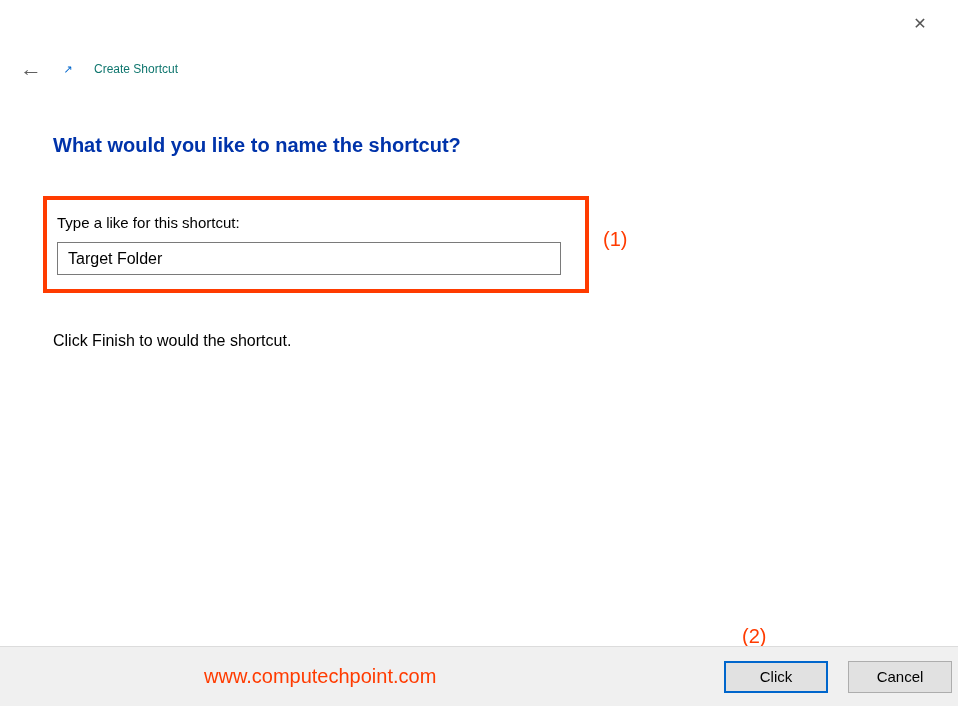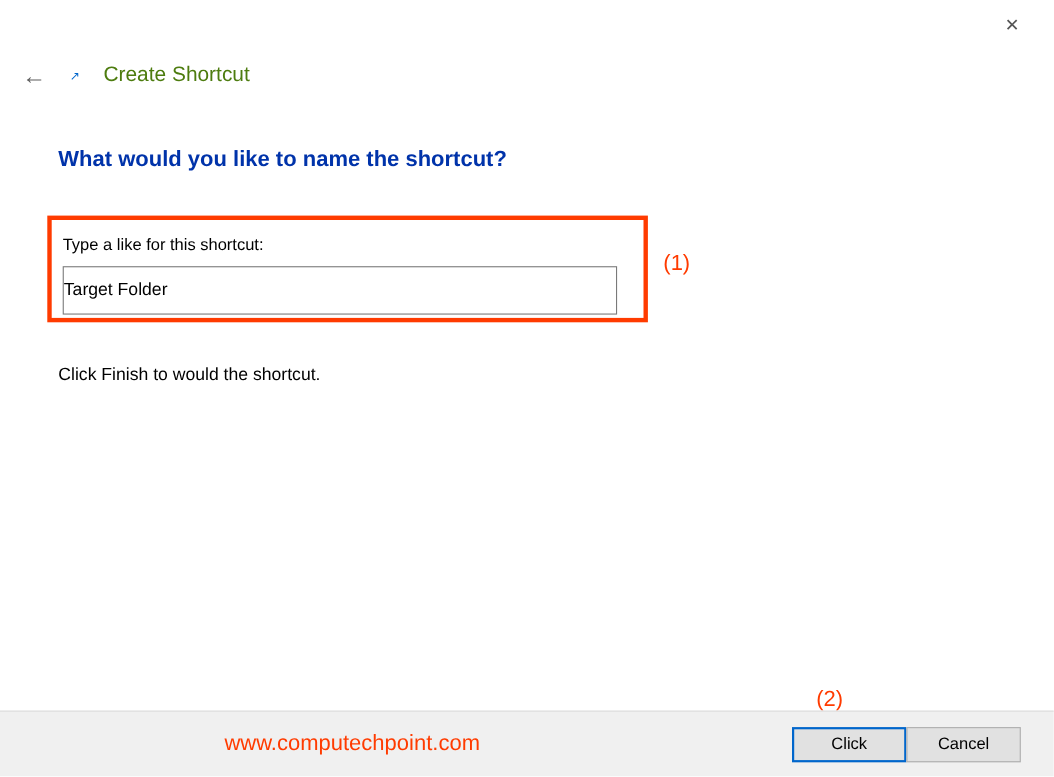--- a/index.html
+++ b/index.html
@@ -35,22 +35,22 @@
     .shortcut-icon {
       width: 16px;
       height: 16px;
       display: flex;
       align-items: center;
       justify-content: center;
       font-size: 11px;
       color: #0066cc;
     }
     .dialog-title {
-      font-size: 19px;
-      color: #4d7c0f;
+      font-size: 12px;
+      color: #0f766e;
       font-weight: 400;
     }
 
     .main-heading {
       position: absolute;
       top: 134px;
       left: 53px;
       font-size: 20px;
       color: #0033aa;
       font-weight: 700;
@@ -78,23 +78,23 @@
       top: 214px;
       left: 57px;
       font-size: 15px;
       color: #000;
     }
     .name-input {
       position: absolute;
       top: 242px;
       left: 57px;
       width: 504px;
-      height: 44px;
+      height: 33px;
       border: 1px solid #7a7a7a;
-      padding: 0 0;
+      padding: 0 10px;
       font-size: 16px;
       background: #fff;
       outline: none;
     }
 
     .instruction-text {
       position: absolute;
       top: 332px;
       left: 53px;
       font-size: 16px;
@@ -105,22 +105,22 @@
       position: absolute;
       left: 0;
       bottom: 0;
       width: 100%;
       height: 60px;
       background: #f0f0f0;
       border-top: 1px solid #dcdcdc;
       display: flex;
       align-items: center;
       justify-content: flex-end;
-      padding-right: 30px;
-      gap: 0;
+      padding-right: 6px;
+      gap: 20px;
     }
     .watermark {
       position: absolute;
       left: 204px;
       bottom: 18px;
       color: #ff3b00;
       font-size: 20px;
       font-weight: 400;
     }
     .btn {

